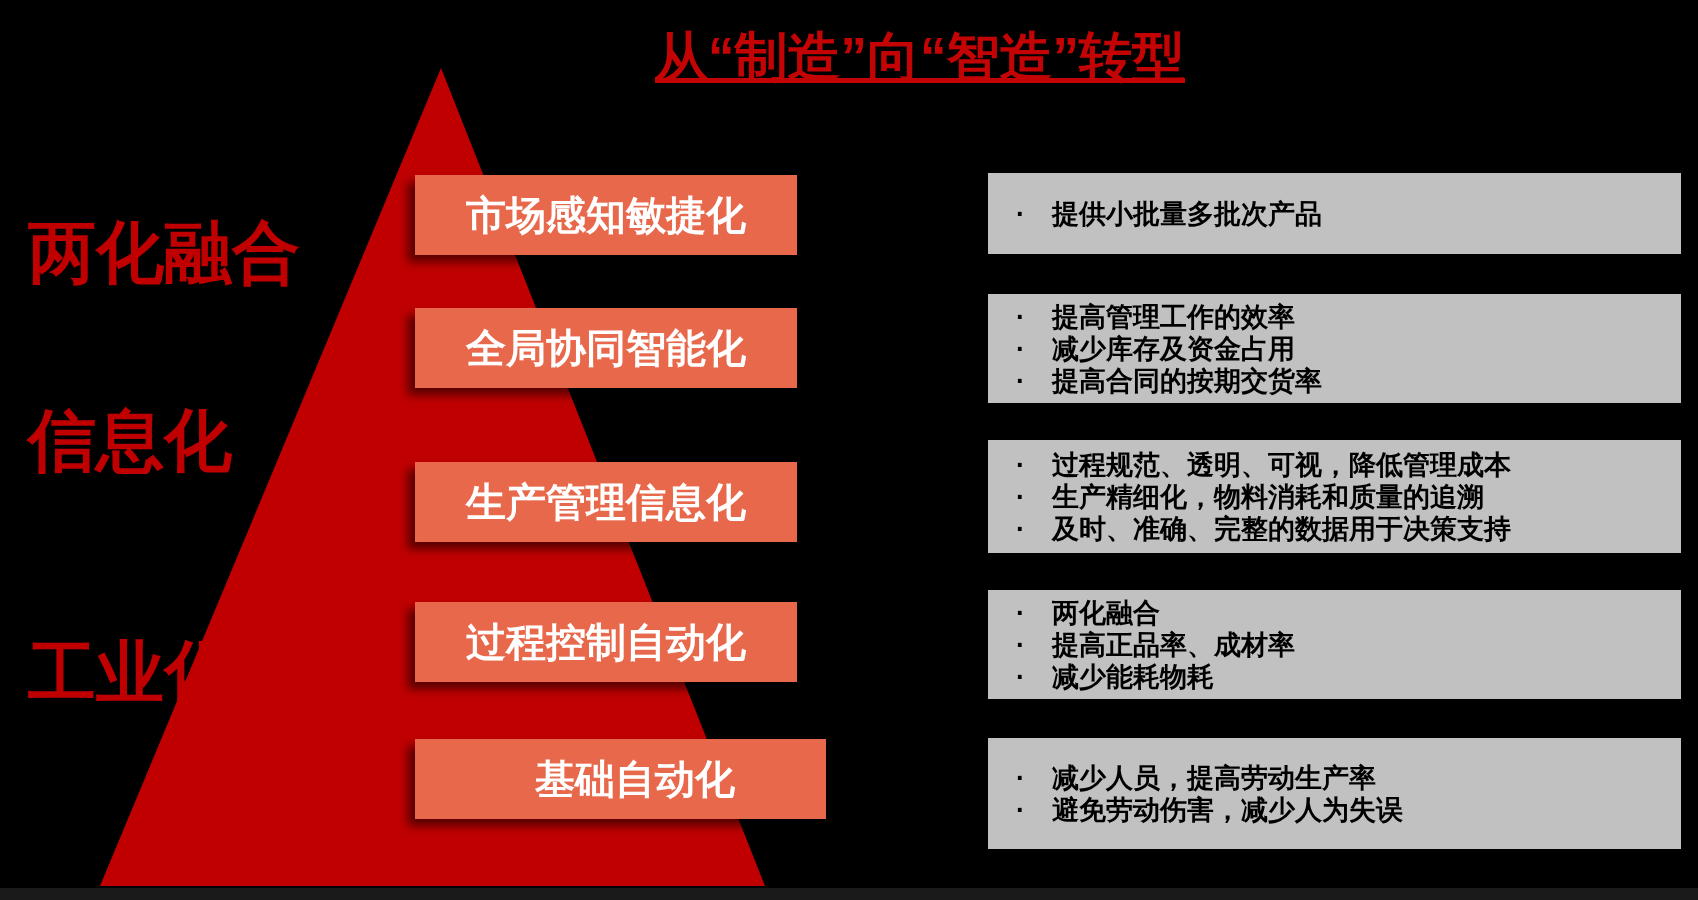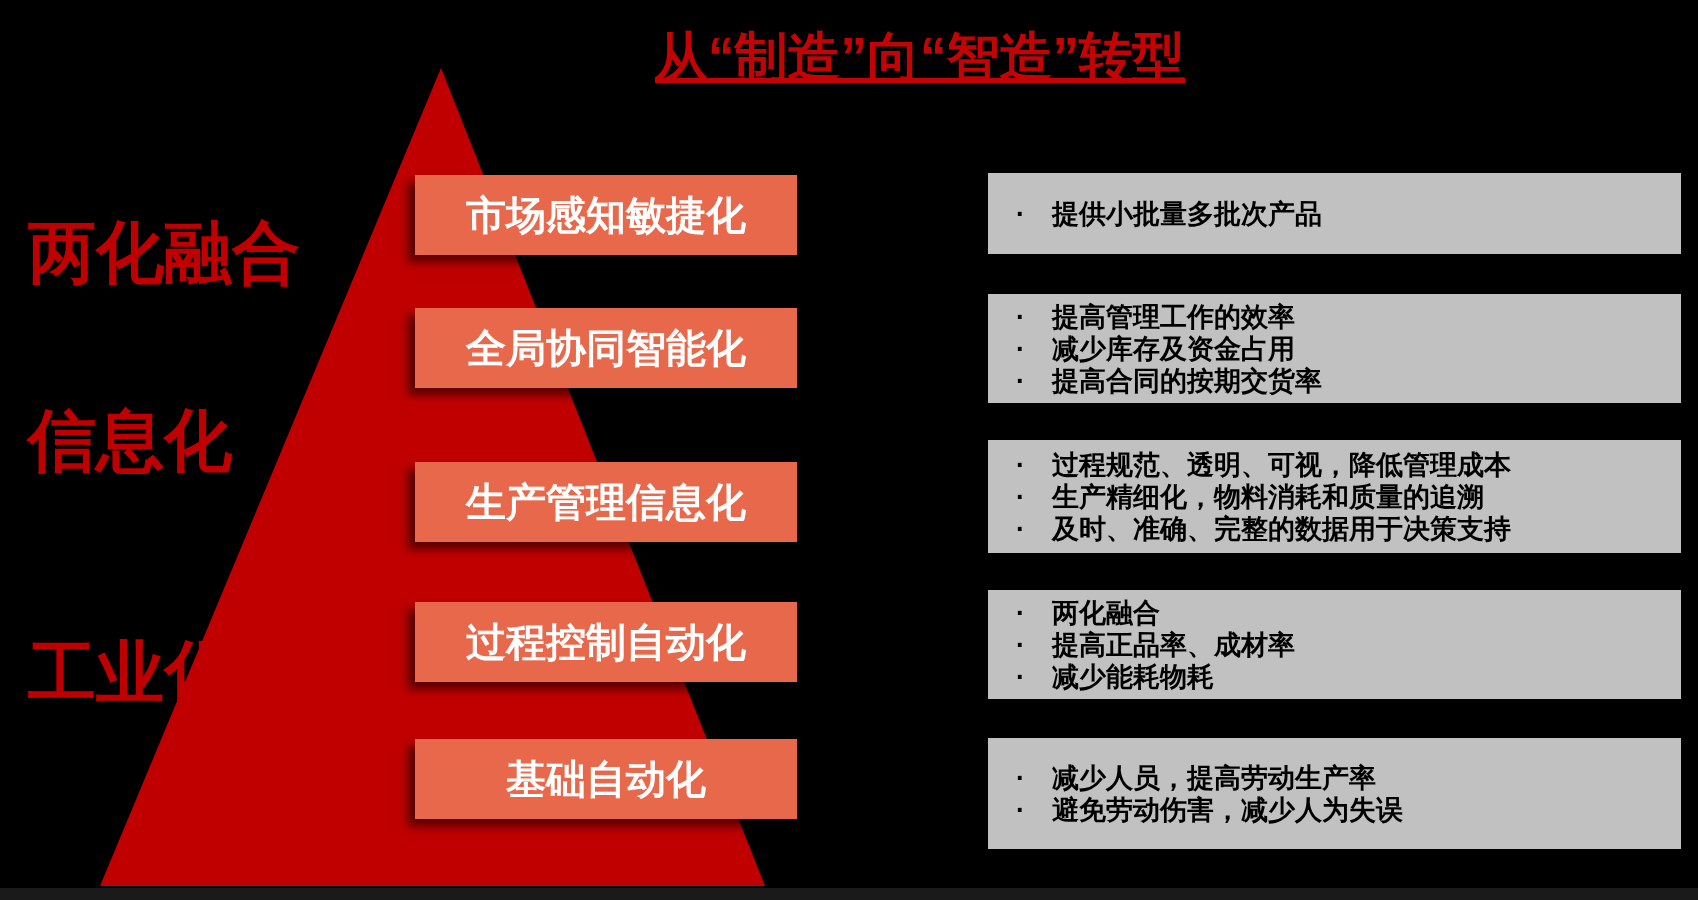--- a/index.html
+++ b/index.html
@@ -27,21 +27,21 @@
   .level-bar{
     position:absolute;left:415px;width:382px;height:80px;
     background:#e8684b;color:#fff;font-size:40px;font-weight:700;
     text-align:center;line-height:80px;white-space:nowrap;
     box-shadow:-7px 7px 9px rgba(0,0,0,0.55);
   }
   #bar-0{top:175px;}
   #bar-1{top:295px;margin-top:13px;}
   #bar-2{top:462px;}
   #bar-3{top:602px;}
-  #bar-4{top:739px;}
+  #bar-4{top:739px;padding-left:29px;}
   
   .benefit-box{
     position:absolute;left:988px;width:693px;background:#c1c1c1;
     display:flex;flex-direction:column;justify-content:center;
     box-sizing:border-box;padding:6px 10px 6px 18px;
   }
   #box-0{top:173px;height:81px;}
   #box-1{top:294px;height:109px;}
   #box-2{top:440px;height:113px;}
   #box-3{top:590px;height:109px;}

